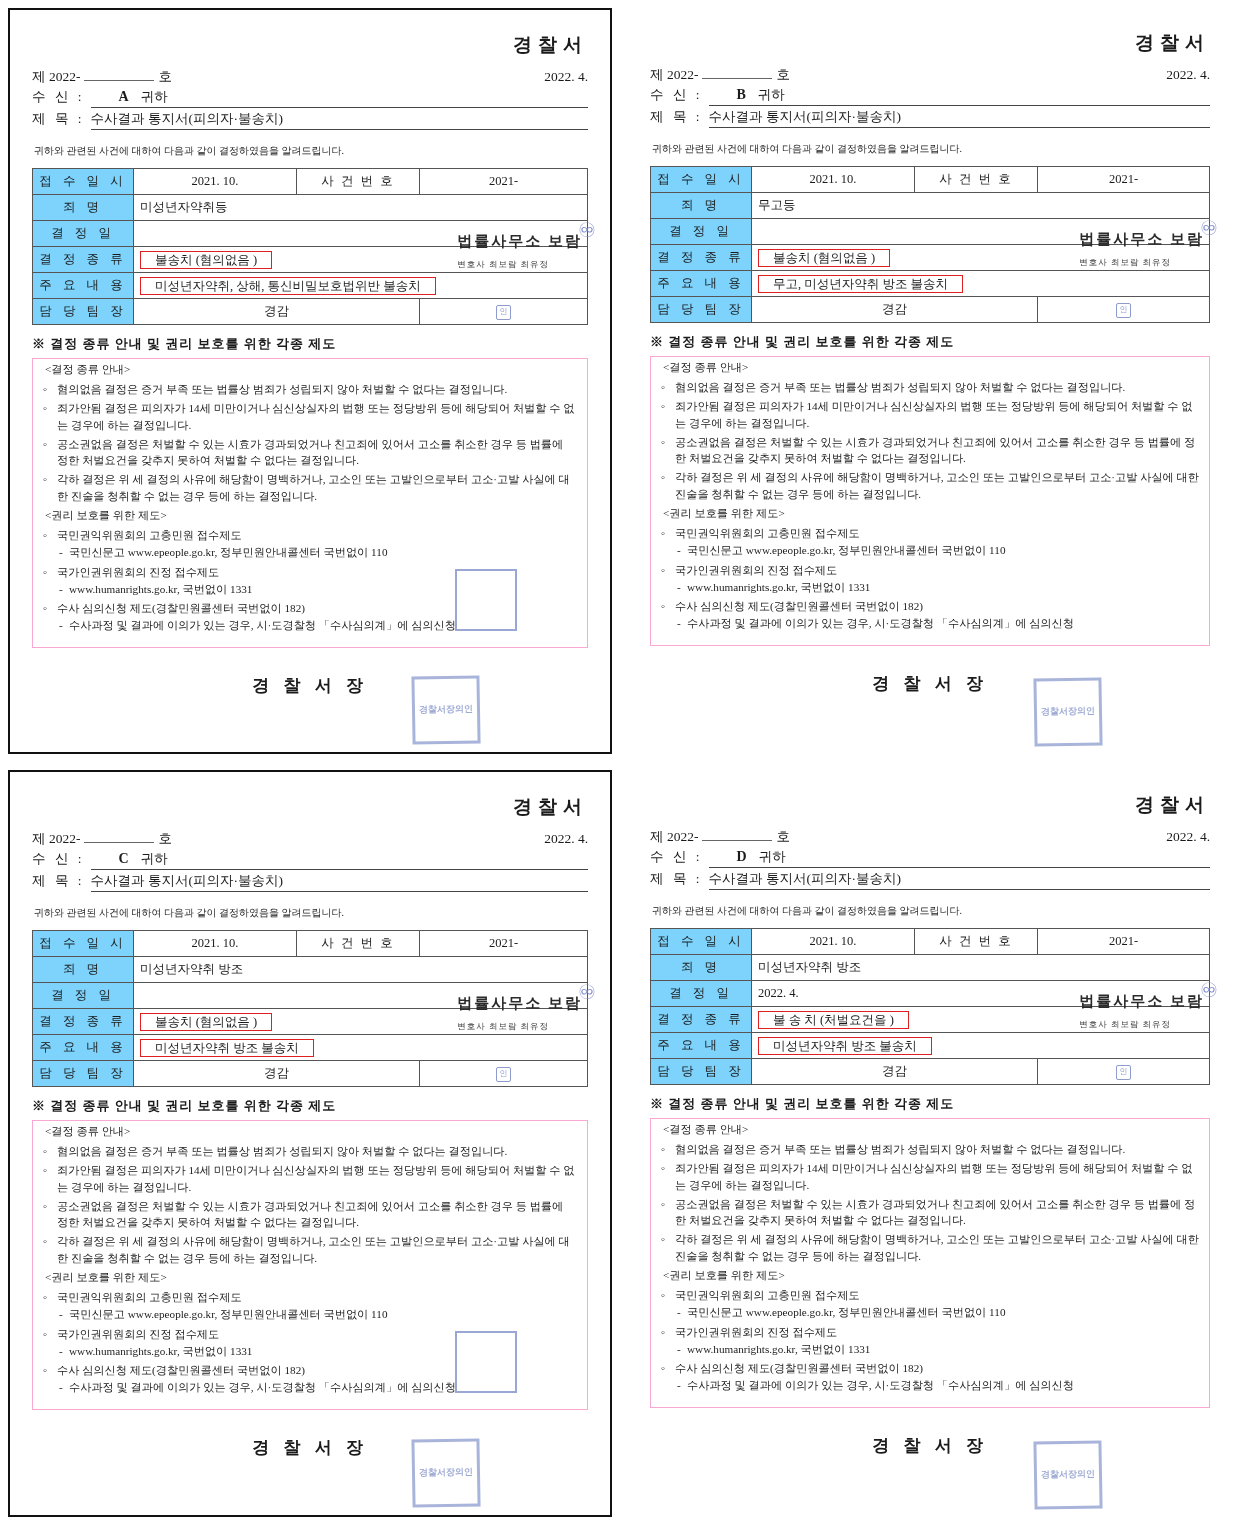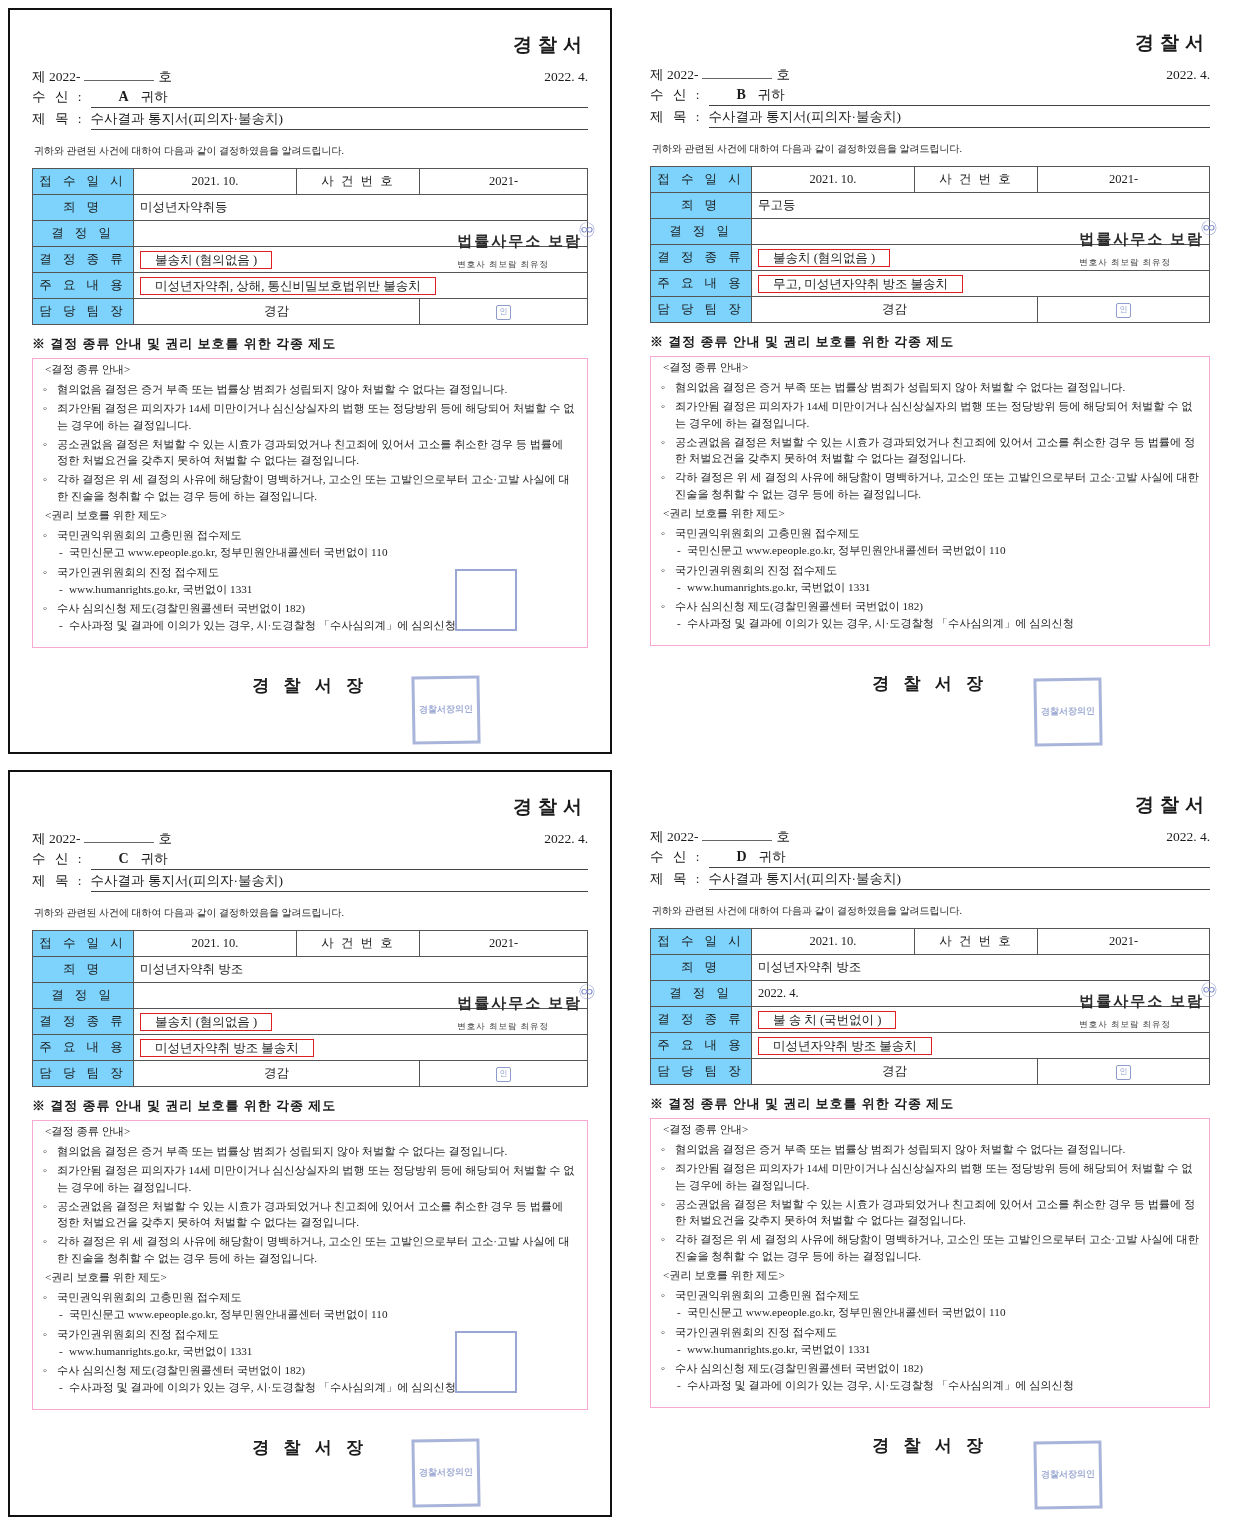--- a/index.html
+++ b/index.html
@@ -410,21 +410,21 @@
           <td class="k">죄       명</td>
           <td colspan="3">미성년자약취 방조</td>
         </tr>
         <tr>
           <td class="k">결 정 일</td>
           <td colspan="3">2022. 4.</td>
         </tr>
         <tr>
           <td class="k">결 정 종 류</td>
           <td colspan="3">
-            <span class="hl">불 송 치 (국번없이 )</span>
+            <span class="hl">불 송 치 (처벌요건을 )</span>
           </td>
         </tr>
         <tr>
           <td class="k">주 요 내 용</td>
           <td colspan="3">
             <span class="hl">미성년자약취 방조 불송치</span>
           </td>
         </tr>
         <tr>
           <td class="k">담 당 팀 장</td>

